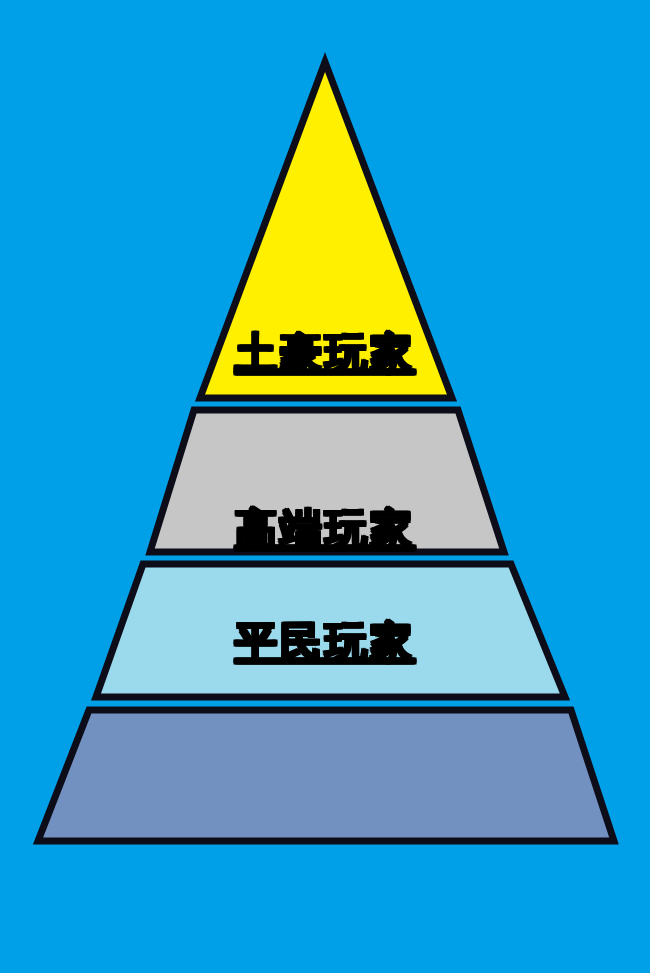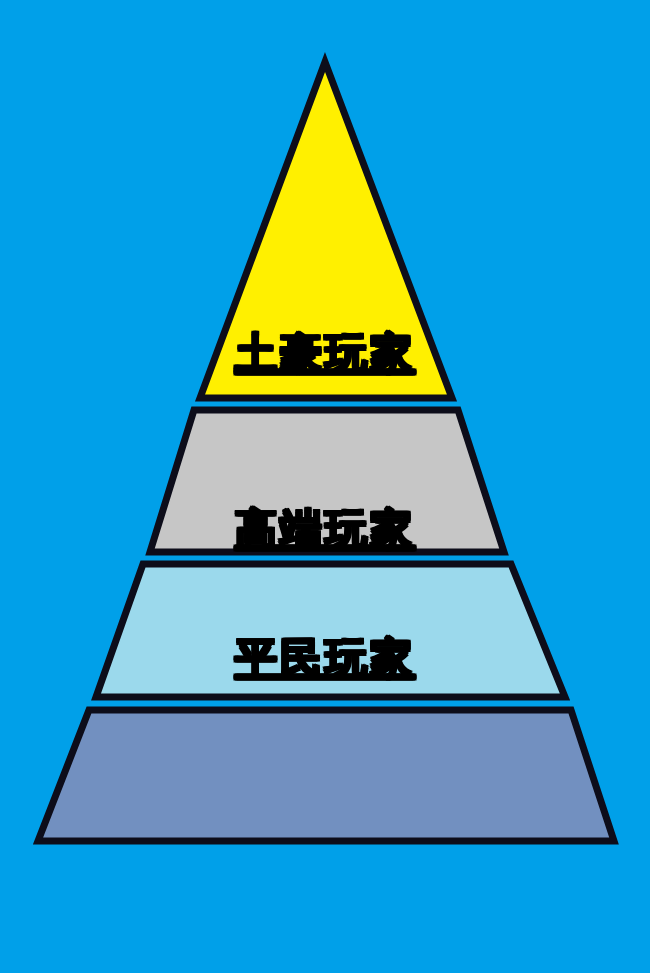--- a/index.html
+++ b/index.html
@@ -42,21 +42,21 @@
     white-space: nowrap;
     text-shadow:
        1.5px 0 0 #000, -1.5px 0 0 #000,
        0 1.5px 0 #000, 0 -1.5px 0 #000,
        1.5px 1.5px 0 #000, -1.5px 1.5px 0 #000,
        1.5px -1.5px 0 #000, -1.5px -1.5px 0 #000;
     text-decoration: underline;
   }
   #label-tier-1 { top: 332px; }
   #label-tier-2 { top: 485px; margin-top: 23px; }
-  #label-tier-3 { top: 637px; }
+  #label-tier-3 { top: 621px; }
   #label-tier-4 { top: 778px; }
 </style>
 </head>
 <body>
 
 <div id="pyramid-figure" style="background: rgb(0, 160, 233);">
 
   <svg id="pyramid-svg" viewBox="0 0 650 973" width="650" height="973" xmlns="http://www.w3.org/2000/svg">
 
     <polygon class="tier-shape" id="shape-tier-4" points="89,710 571,710 614,841 38,841" fill="#7290c0" stroke="#0d0d1a"></polygon>

